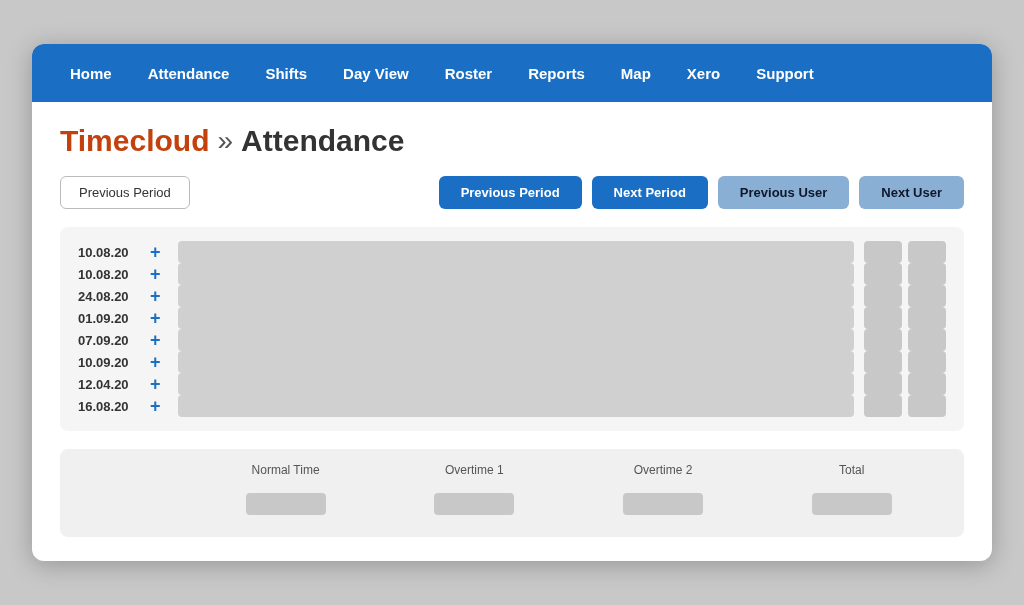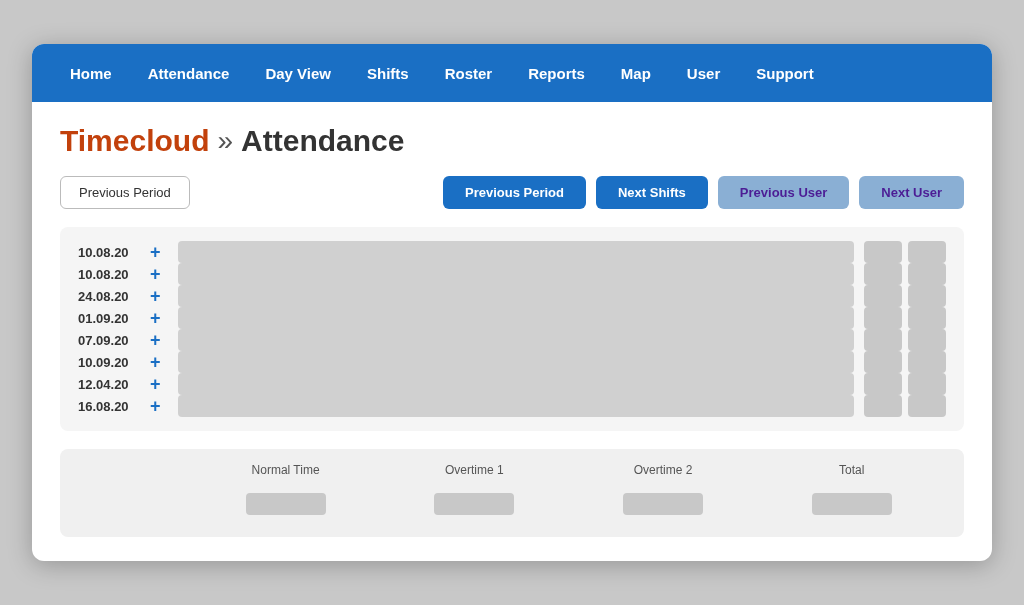--- a/index.html
+++ b/index.html
@@ -88,21 +88,21 @@
       color: #fff;
       cursor: pointer;
     }
     .btn-secondary {
       background: #8aafd4;
       border: none;
       border-radius: 6px;
       padding: 9px 22px;
       font-size: 13px;
       font-weight: 600;
-      color: #4c1d95;
+      color: #0f172a;
       cursor: pointer;
     }
     .toolbar-spacer { flex: 1; }
     
     .table-container {
       background: #f5f5f5;
       border-radius: 8px;
       padding: 14px 18px;
       margin-bottom: 18px;
     }
@@ -176,42 +176,42 @@
     }
   </style>
 </head>
 <body>
 
 <div class="window">
 
   <nav class="nav">
     <div class="nav-item">Home</div>
     <div class="nav-item">Attendance</div>
+    <div class="nav-item">Shifts</div>
     <div class="nav-item">Day View</div>
-    <div class="nav-item">Shifts</div>
     <div class="nav-item">Roster</div>
     <div class="nav-item">Reports</div>
     <div class="nav-item">Map</div>
-    <div class="nav-item">User</div>
+    <div class="nav-item">Xero</div>
     <div class="nav-item">Support</div>
   </nav>
 
   <div class="content">
 
     <div class="breadcrumb">
       <span class="breadcrumb-app">Timecloud</span>
       <span class="breadcrumb-sep">»</span>
       <span class="breadcrumb-page">Attendance</span>
     </div>
 
     <div class="toolbar">
       <button class="btn-outline">Previous Period</button>
       <div class="toolbar-spacer"></div>
       <button class="btn-primary">Previous Period</button>
-      <button class="btn-primary">Next Shifts</button>
+      <button class="btn-primary">Next Period</button>
       <button class="btn-secondary">Previous User</button>
       <button class="btn-secondary">Next User</button>
     </div>
 
     <div class="table-container">
 
       <div class="attendance-row">
         <span class="row-date">10.08.20</span>
         <span class="row-plus">+</span>
         <div class="row-bar"></div>

